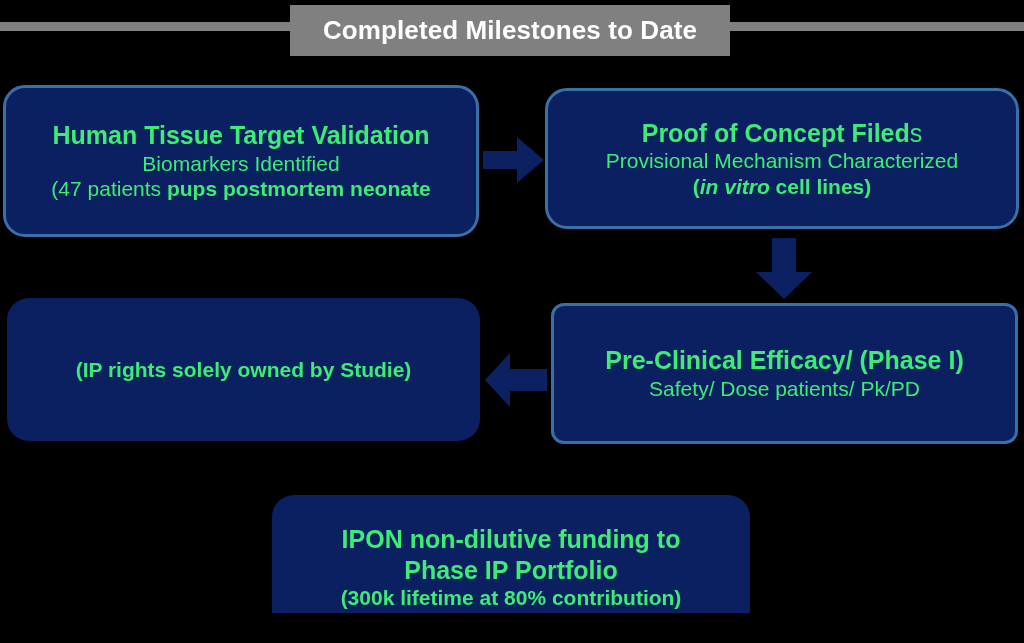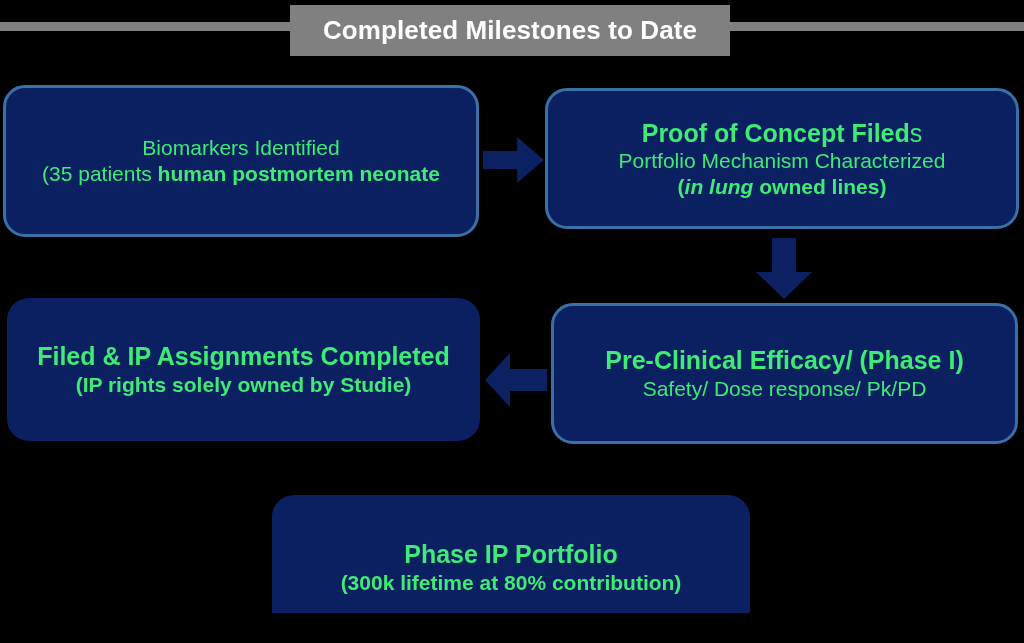--- a/index.html
+++ b/index.html
@@ -79,81 +79,82 @@
     font-size: 21px;
     font-weight: bold;
   }
   .reg { font-weight: normal; }
   .bold { font-weight: bold; }
   .ital { font-style: italic; font-weight: bold; }
 
   
   #node-validation { left: 3px;   top: 85px;  width: 476px; height: 152px; }
   #node-poc        { left: 545px; top: 88px;  width: 474px; height: 141px; }
-  #node-preclin    { left: 551px; top: 303px; width: 467px; height: 141px; }
+  #node-preclin    { left: 551px; top: 303px; width: 467px; height: 141px; border-radius: 13px; }
   #node-ip         { left: 7px;   top: 298px; width: 473px; height: 143px; }
   #node-ipon       { left: 272px; top: 495px; width: 478px; height: 145px; }
 
   
   .arrow { position: absolute; }
   .arrow svg { display: block; }
 </style>
 </head>
 <body>
 
 <div id="slide">
 
   <div class="header-rule"></div>
   <div class="header-chip">
     <span class="header-chip-title">Completed Milestones to Date</span>
   </div>
 
   <div class="node bordered" id="node-validation">
+    <div class="line t-head">Human Tissue Target Validation</div>
     <div class="line t-sub">Biomarkers Identified</div>
     <div class="line t-sub">
-      <span class="reg">(35 patients </span><span class="bold">human postmortem neonate</span>
+      <span class="reg">(47 patients </span><span class="bold">pups postmortem neonate</span>
     </div>
   </div>
 
   <div class="arrow" id="arrow-right" style="left:483px; top:136px;">
     <svg width="62" height="48" viewBox="0 0 62 48">
       <polygon points="0,15 34,15 34,1 61,24 34,47 34,33 0,33" fill="#0B2161"></polygon>
     </svg>
   </div>
 
   <div class="node bordered" id="node-poc">
     <div class="line t-head">
       <span class="bold">Proof of Concept Filed</span><span class="reg">s</span>
     </div>
-    <div class="line t-sub">Portfolio Mechanism Characterized</div>
+    <div class="line t-sub">Provisional Mechanism Characterized</div>
     <div class="line t-note">
-      <span>(</span><span class="ital">in lung</span><span> owned lines)</span>
+      <span>(</span><span class="ital">in vitro</span><span> cell lines)</span>
     </div>
   </div>
 
   <div class="arrow" id="arrow-down" style="left:755px; top:238px;">
     <svg width="58" height="62" viewBox="0 0 58 62">
       <polygon points="17,0 41,0 41,34 57,34 29,61 1,34 17,34" fill="#0B2161"></polygon>
     </svg>
   </div>
 
   <div class="node bordered" id="node-preclin">
     <div class="line t-head">Pre-Clinical Efficacy/ (Phase I)</div>
-    <div class="line t-sub">Safety/ Dose response/ Pk/PD</div>
+    <div class="line t-sub">Safety/ Dose patients/ Pk/PD</div>
   </div>
 
   <div class="arrow" id="arrow-left" style="left:484px; top:352px;">
     <svg width="64" height="56" viewBox="0 0 64 56">
       <polygon points="63,17 26,17 26,1 1,28 26,55 26,39 63,39" fill="#0B2161"></polygon>
     </svg>
   </div>
 
   <div class="node" id="node-ip">
-    <div class="line t-head">Filed &amp;  IP Assignments Completed</div>
     <div class="line t-note">(IP rights solely owned by Studie)</div>
   </div>
 
   <div class="node" id="node-ipon">
+    <div class="line t-head">IPON non-dilutive funding to</div>
     <div class="line t-head">Phase IP Portfolio</div>
     <div class="line t-note">(300k lifetime at 80% contribution)</div>
   </div>
 
 </div>
 
 </body></html>

